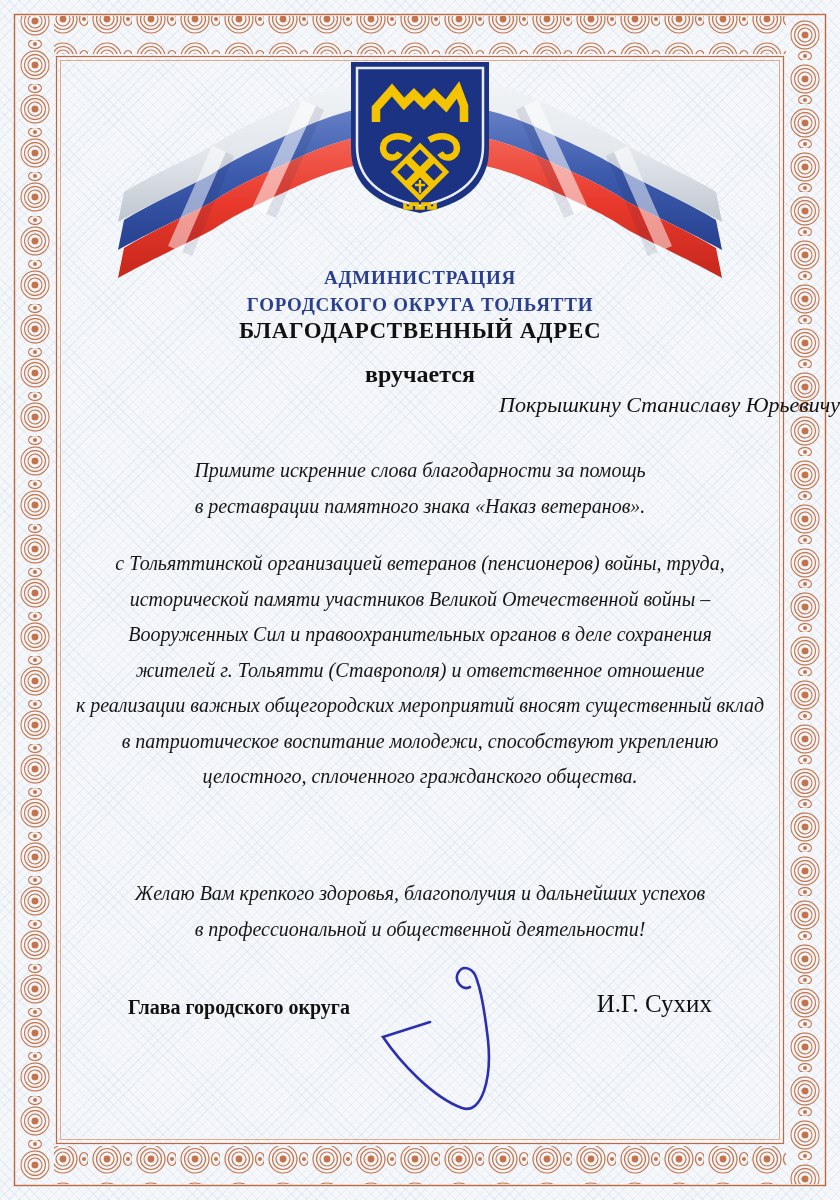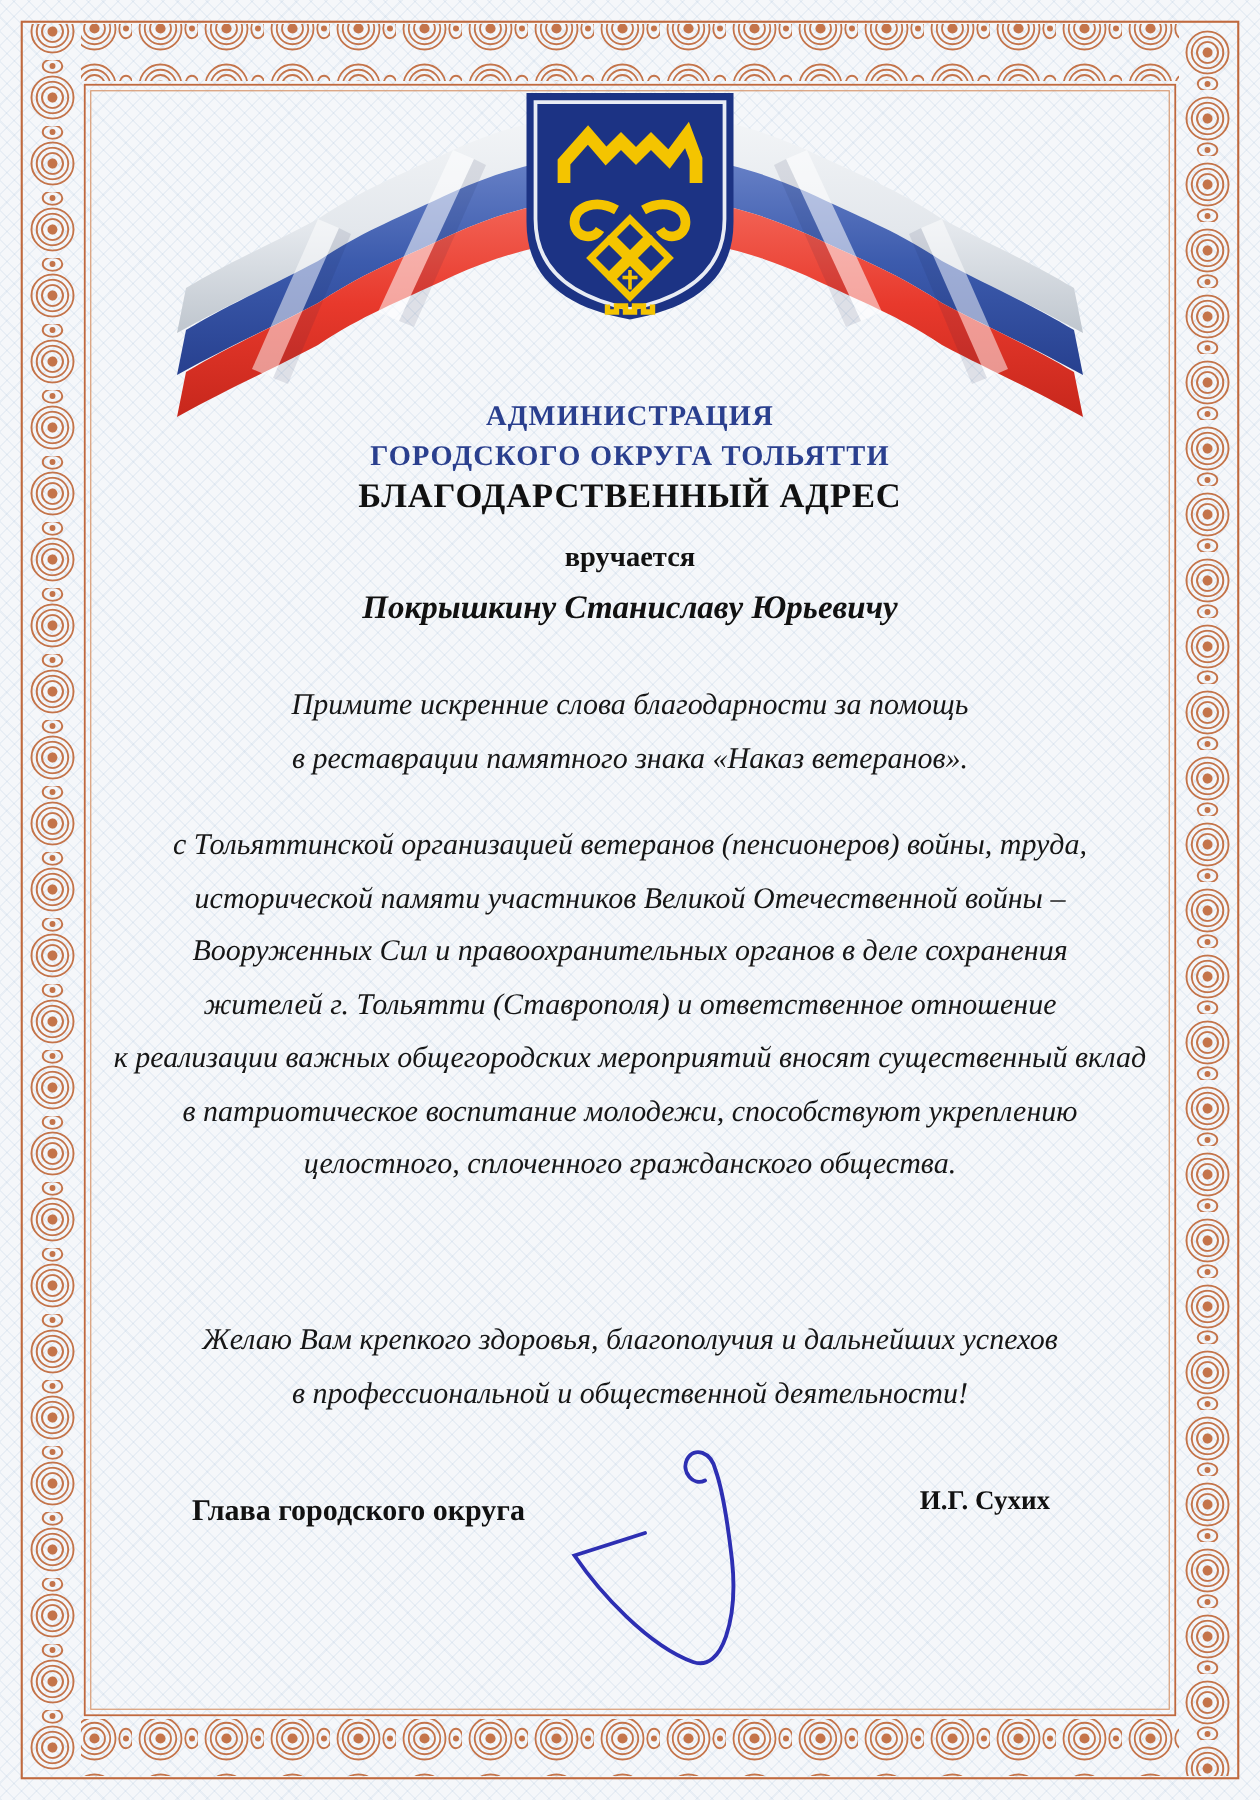--- a/index.html
+++ b/index.html
@@ -20,40 +20,40 @@
   .org-name{
     position:absolute;left:0;top:216px;width:100%;text-align:center;
     color:#2a3f8e;font-weight:bold;font-size:19px;line-height:27px;letter-spacing:.8px;margin-top:48px;
   }
   .doc-title{
     position:absolute;left:0;top:318px;width:100%;text-align:center;
     color:#111;font-weight:bold;font-size:23px;letter-spacing:.6px;
   }
   .presented{
     position:absolute;left:0;top:361px;width:100%;text-align:center;
-    color:#111;font-weight:bold;font-size:19px;
+    color:#111;font-weight:bold;font-size:24px;
   }
   .recipient{
-    position:absolute;left:0;top:392px;width:100%;text-align:center;
-    color:#111;font-weight:bold;font-style:italic;font-size:22px;
+    position:absolute;left:0;top:392px;width:100%;text-align:right;
+    color:#111;font-weight:normal;font-style:italic;font-size:22px;
   }
   .para{position:absolute;left:0;width:100%;text-align:center;color:#161616;
     font-style:italic;font-size:20px;}
   .para .line{white-space:nowrap;line-height:35.5px;}
   .p1{top:453px;}
   .p2{top:546px;}
   .p3{top:876px;}
   .sign-row{position:absolute;left:0;top:996px;width:100%;}
   .sign-pos{
     position:absolute;left:128px;top:0;
     color:#111;font-weight:bold;font-size:20px;white-space:nowrap;
   }
   .sign-name{
-    position:absolute;right:140px;top:-6px;
-    color:#111;font-weight:bold;font-size:18px;white-space:nowrap;
+    position:absolute;right:128px;top:-6px;
+    color:#111;font-weight:normal;font-size:25px;white-space:nowrap;
   }
   .sig-svg{position:absolute;left:368px;top:948px;}
 </style>
 </head>
 <body>
 
 <div class="page">
 
   <svg class="border-svg" width="840" height="1200" viewBox="0 0 840 1200">
     <defs>

